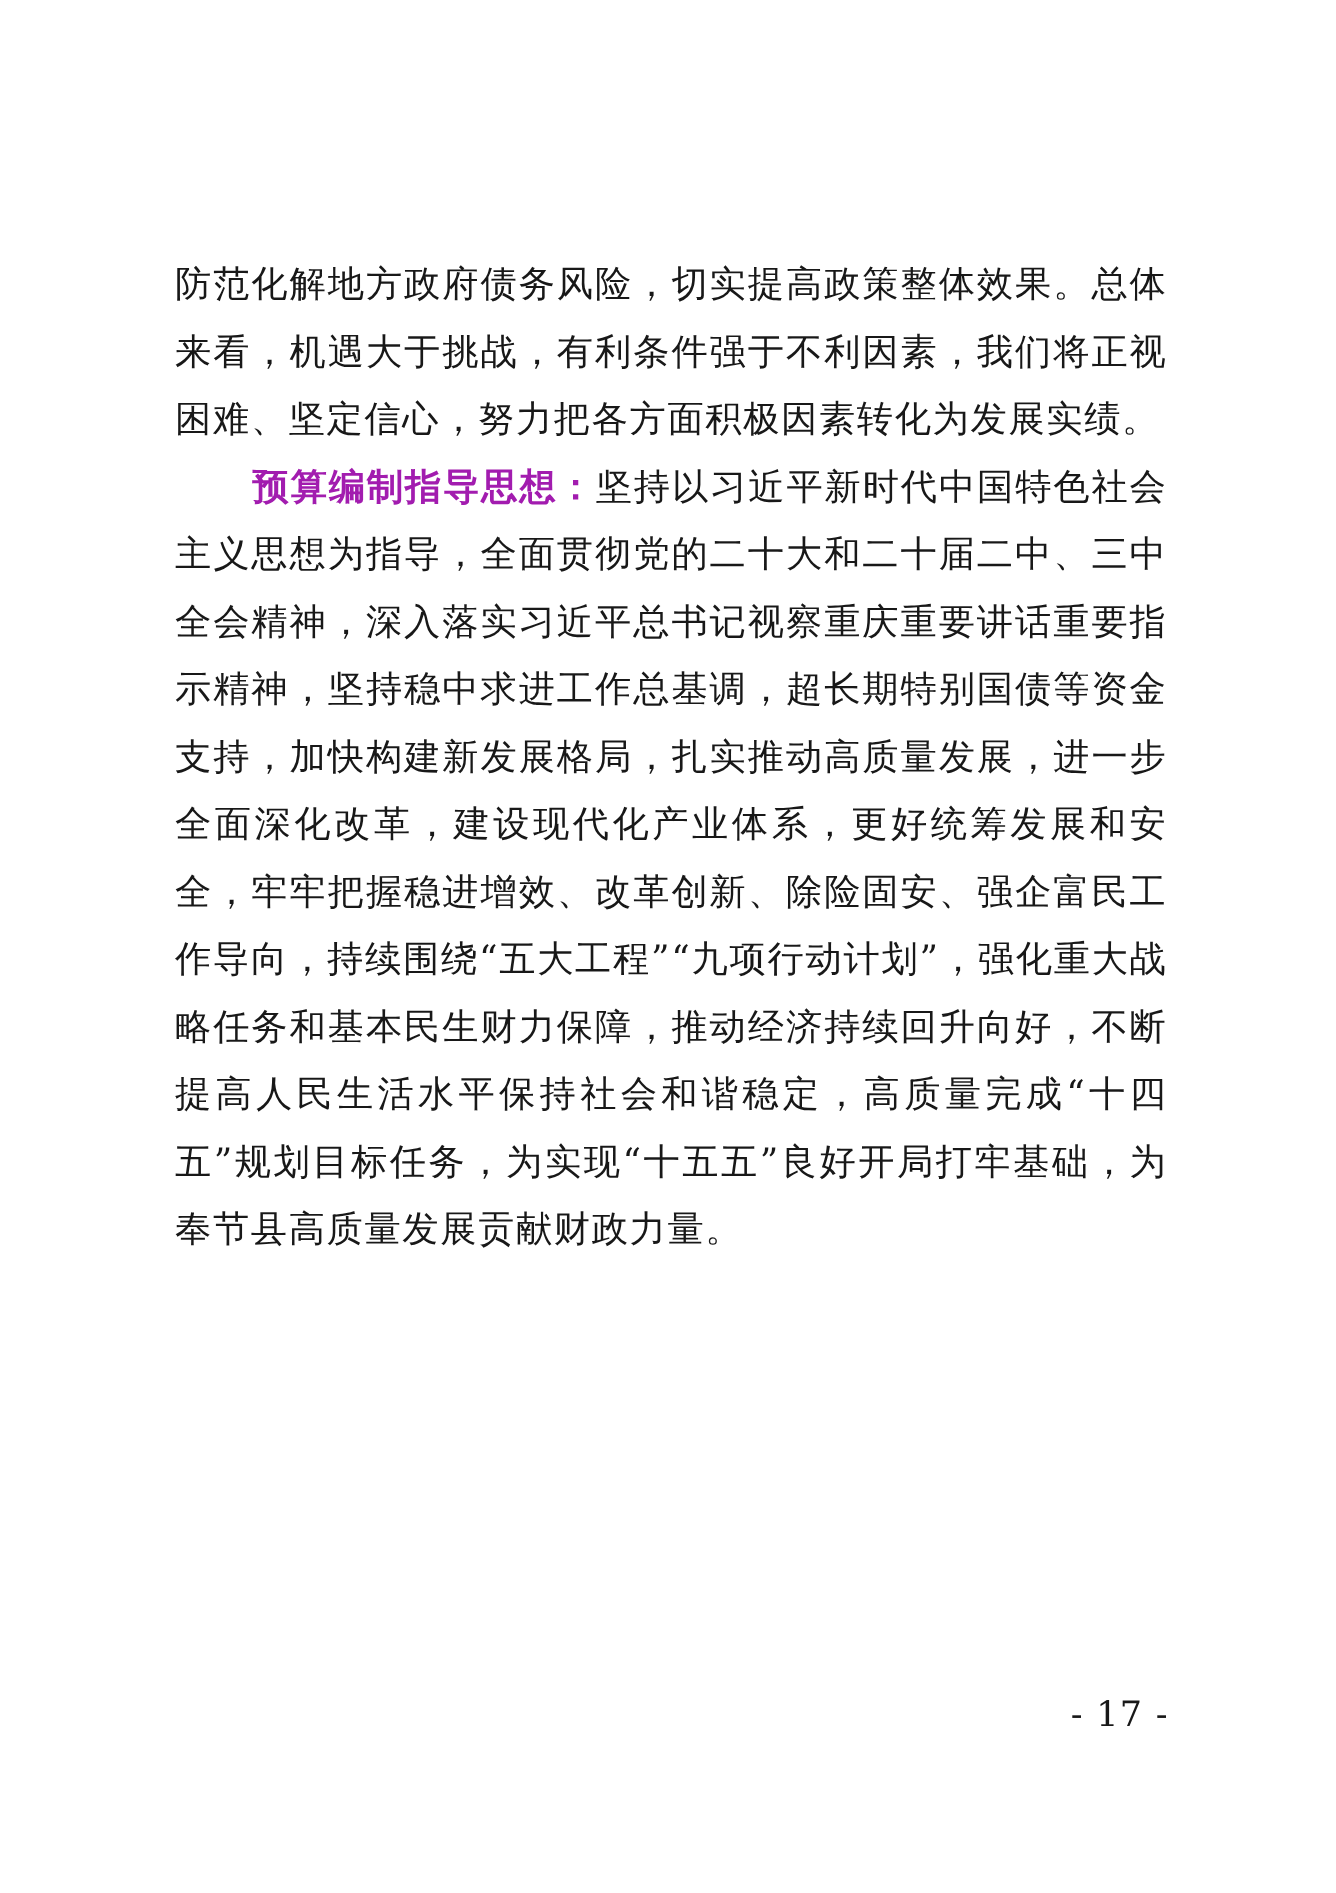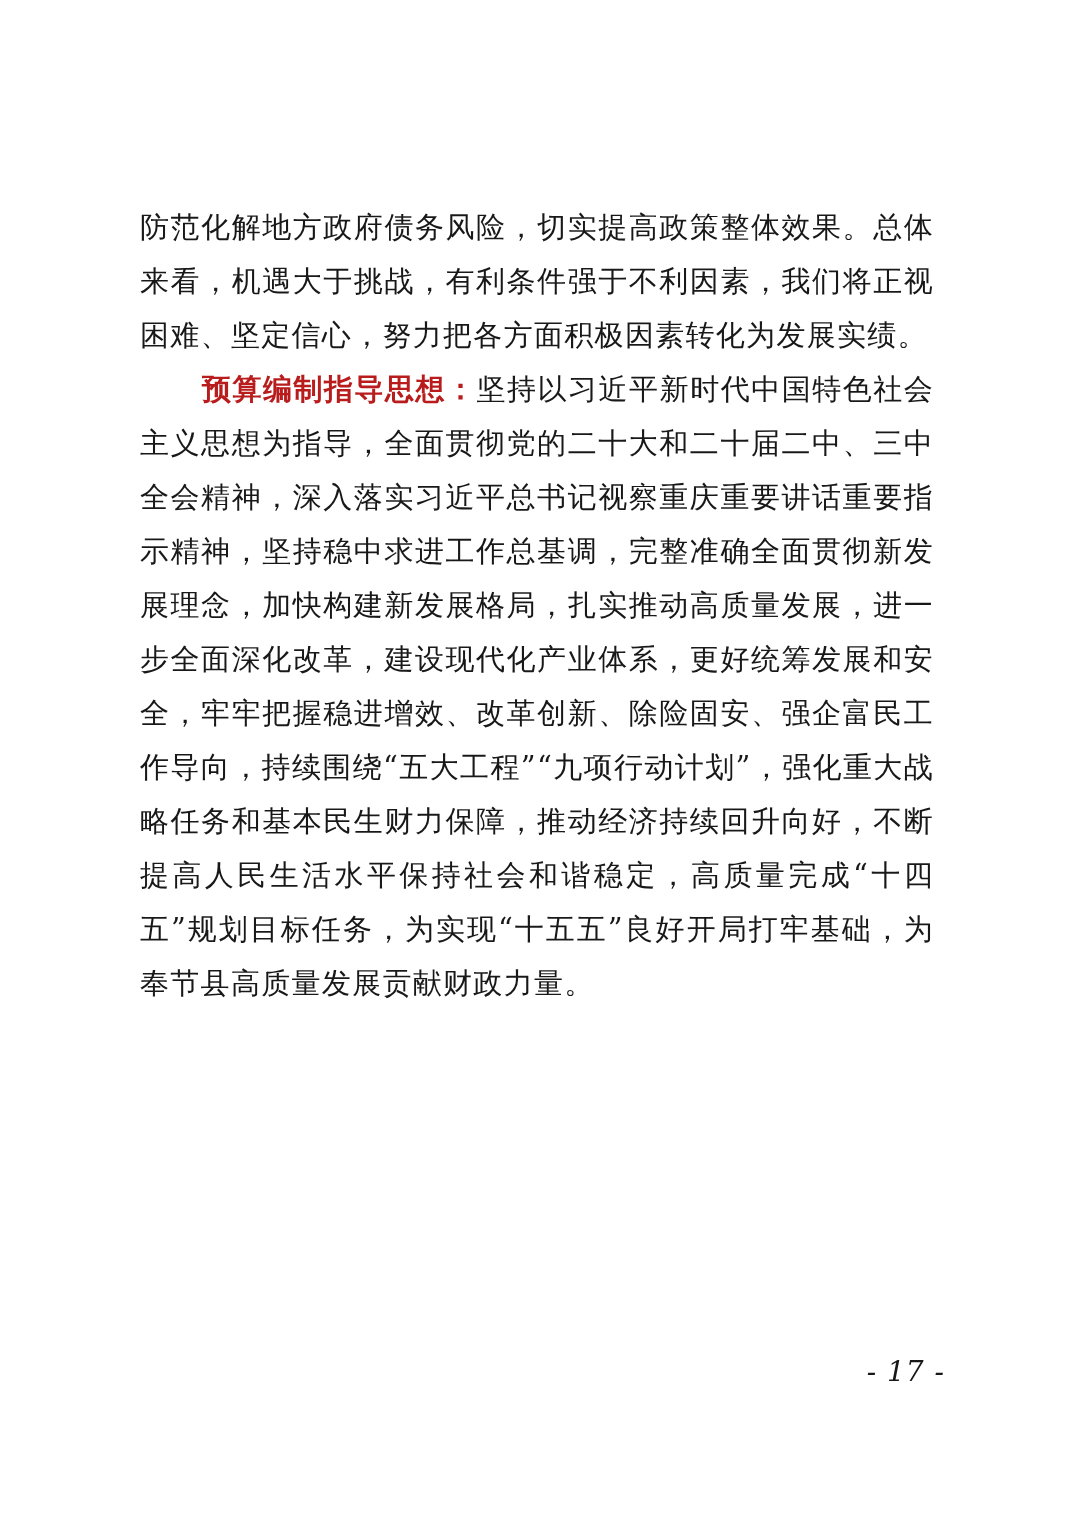--- a/index.html
+++ b/index.html
@@ -29,48 +29,47 @@
   .para {
     margin: 0;
     padding: 0;
   }
   .para.indent {
     text-indent: 62px;
   }
   .run-bold {
     font-family: "DejaVu Sans", "Liberation Sans", sans-serif;
     font-weight: 700;
-    color: #b91c1c;
+    color: #a21caf;
   }
   .page-number {
     position: absolute;
-    right: 124px;
+    right: 134px;
     top: 1352px;
     font-size: 28px;
     line-height: 40px;
     letter-spacing: 1px;
     color: #181818;
     font-family: "DejaVu Serif", "Liberation Serif", serif;
-    font-style: italic;
   }
 </style>
 </head>
 <body>
 
 <div class="page">
 
   <div class="doc-body">
 
     <p class="para">
       <span>防范化解地方政府债务风险，切实提高政策整体效果。总体来看，机遇大于挑战，有利条件强于不利因素，我们将正视困难、坚定信心，努力把各方面积极因素转化为发展实绩。</span>
     </p>
 
 
     <p class="para indent">
-      <span class="run-bold">预算编制指导思想：</span><span>坚持以习近平新时代中国特色社会主义思想为指导，全面贯彻党的二十大和二十届二中、三中全会精神，深入落实习近平总书记视察重庆重要讲话重要指示精神，坚持稳中求进工作总基调，完整准确全面贯彻新发展理念，加快构建新发展格局，扎实推动高质量发展，进一步全面深化改革，建设现代化产业体系，更好统筹发展和安全，牢牢把握稳进增效、改革创新、除险固安、强企富民工作导向，持续围绕“五大工程”“九项行动计划”，强化重大战略任务和基本民生财力保障，推动经济持续回升向好，不断提高人民生活水平保持社会和谐稳定，高质量完成“十四五”规划目标任务，为实现“十五五”良好开局打牢基础，为奉节县高质量发展贡献财政力量。</span>
+      <span class="run-bold">预算编制指导思想：</span><span>坚持以习近平新时代中国特色社会主义思想为指导，全面贯彻党的二十大和二十届二中、三中全会精神，深入落实习近平总书记视察重庆重要讲话重要指示精神，坚持稳中求进工作总基调，超长期特别国债等资金支持，加快构建新发展格局，扎实推动高质量发展，进一步全面深化改革，建设现代化产业体系，更好统筹发展和安全，牢牢把握稳进增效、改革创新、除险固安、强企富民工作导向，持续围绕“五大工程”“九项行动计划”，强化重大战略任务和基本民生财力保障，推动经济持续回升向好，不断提高人民生活水平保持社会和谐稳定，高质量完成“十四五”规划目标任务，为实现“十五五”良好开局打牢基础，为奉节县高质量发展贡献财政力量。</span>
     </p>
 
 
   </div>
 
   <div class="page-number">- 17 -</div>
 
 </div>
 
 </body></html>

